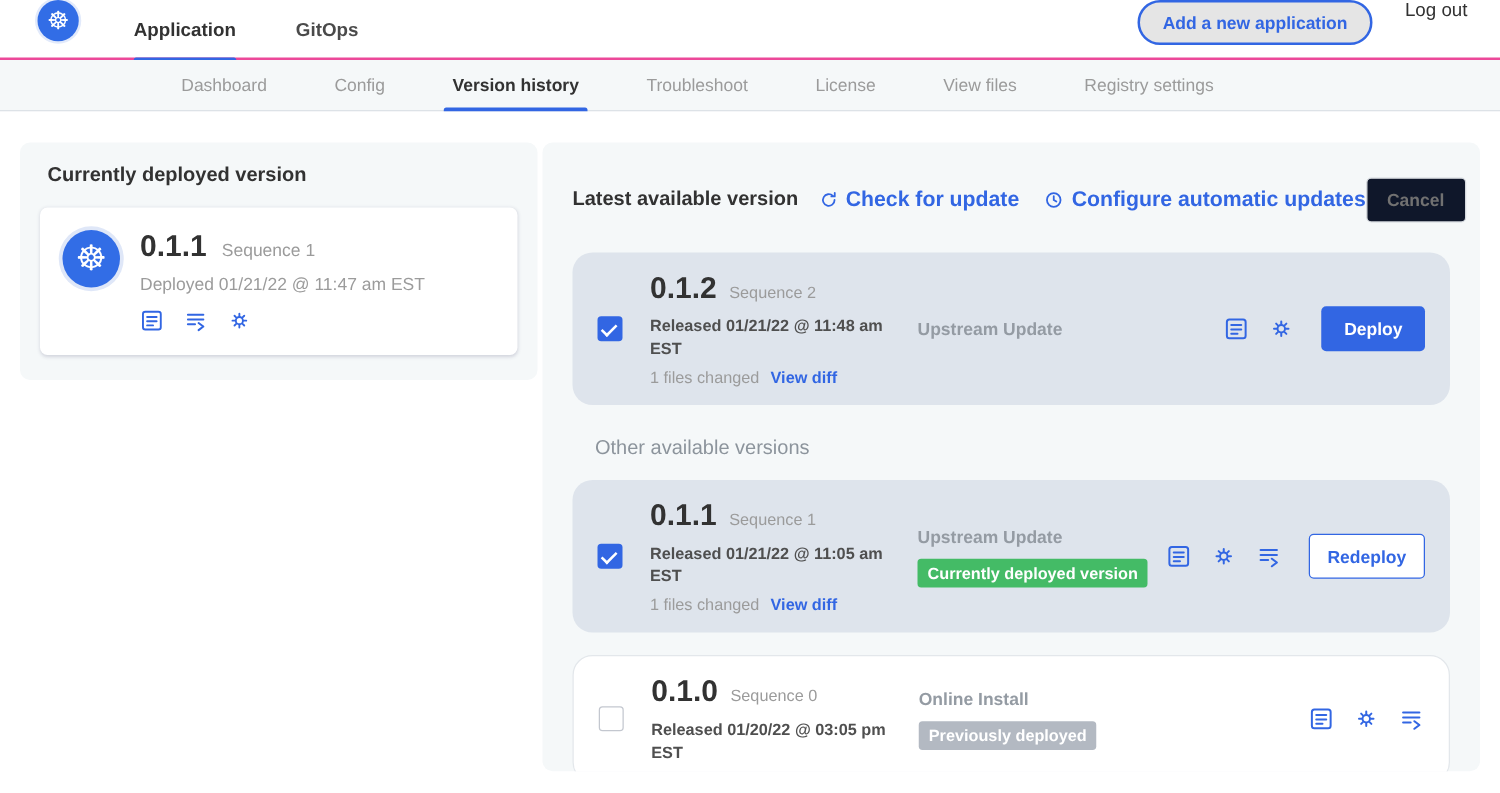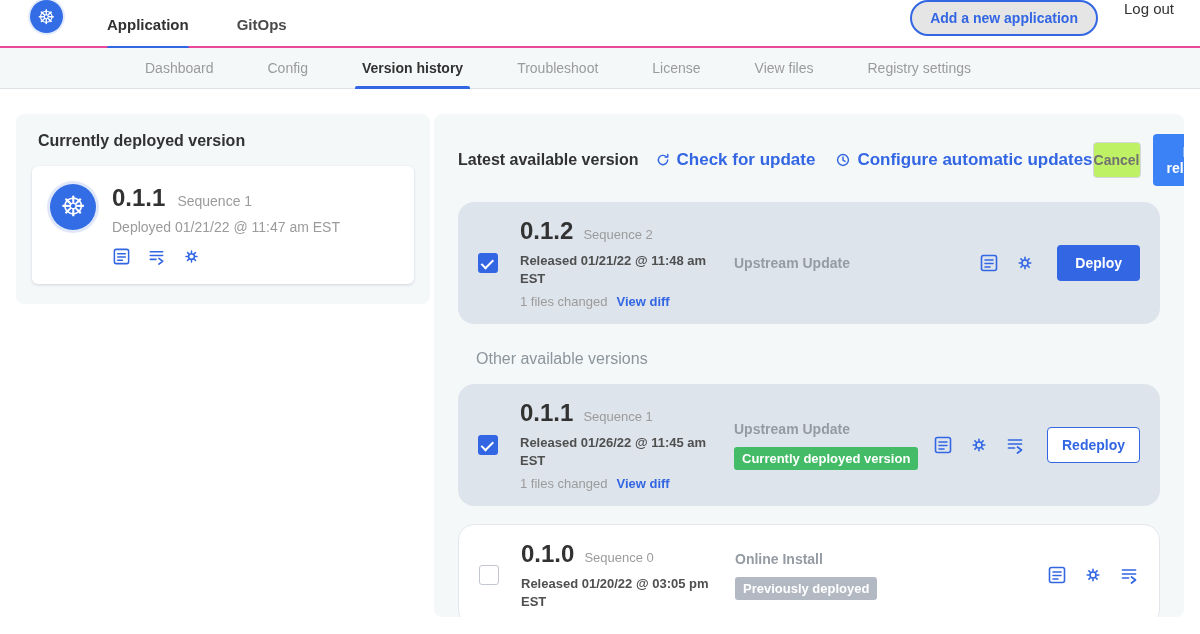--- a/index.html
+++ b/index.html
@@ -82,22 +82,22 @@
     background:#f5f8f9; border-radius:8px; padding:20px 24px; overflow:hidden;
   }
   .rp-header { display:flex; align-items:center; margin-bottom:16px; }
   .rp-title { font-size:16px; font-weight:700; color:#323232; margin-right:16px; white-space:nowrap; }
   .link {
     display:flex; align-items:center; gap:6px; color:#3266e3;
     font-size:17px; font-weight:600; white-space:nowrap;
   }
   .link + .link { margin-left:20px; }
   .cancel-btn {
-    margin-left:auto; background:#bef264; border:1px solid #d4d8dd; color:#717171;
-    font-size:14px; font-weight:600; border-radius:4px; padding:9px 0;text-align:right;
+    margin-left:auto; background:#0f172a; border:1px solid #d4d8dd; color:#717171;
+    font-size:14px; font-weight:600; border-radius:4px; padding:9px 16px;text-align:right;
   }
   .diff-btn {
     margin-left:12px; background:#3b82f6; color:#fff; font-size:14px;
     font-weight:700; border:none; border-radius:4px; padding:10px 14px;
   }
 
   .version-row {
     display:flex; align-items:center; border-radius:16px; padding:15px 20px;
   }
   .row-selected { background:#dee4ec; }
@@ -261,21 +261,21 @@
 
   <div class="other-title">Other available versions</div>
 
   <div class="version-row row-selected">
     <div class="checkbox clickable checked"></div>
     <div class="v-info">
       <div class="v-line1">
         <span class="v-num">0.1.1</span>
         <span class="v-seq">Sequence 1</span>
       </div>
-      <div class="v-released">Released 01/26/22 @ 11:45 am EST</div>
+      <div class="v-released">Released 01/21/22 @ 11:05 am EST</div>
       <div class="v-files">
         <span>1 files changed</span>
         <span class="v-viewdiff clickable">View diff</span>
       </div>
     </div>
     <div class="v-type">
       <div class="v-source">Upstream Update</div>
       <div class="badge badge-green">Currently deployed version</div>
     </div>
     <div class="v-actions">

